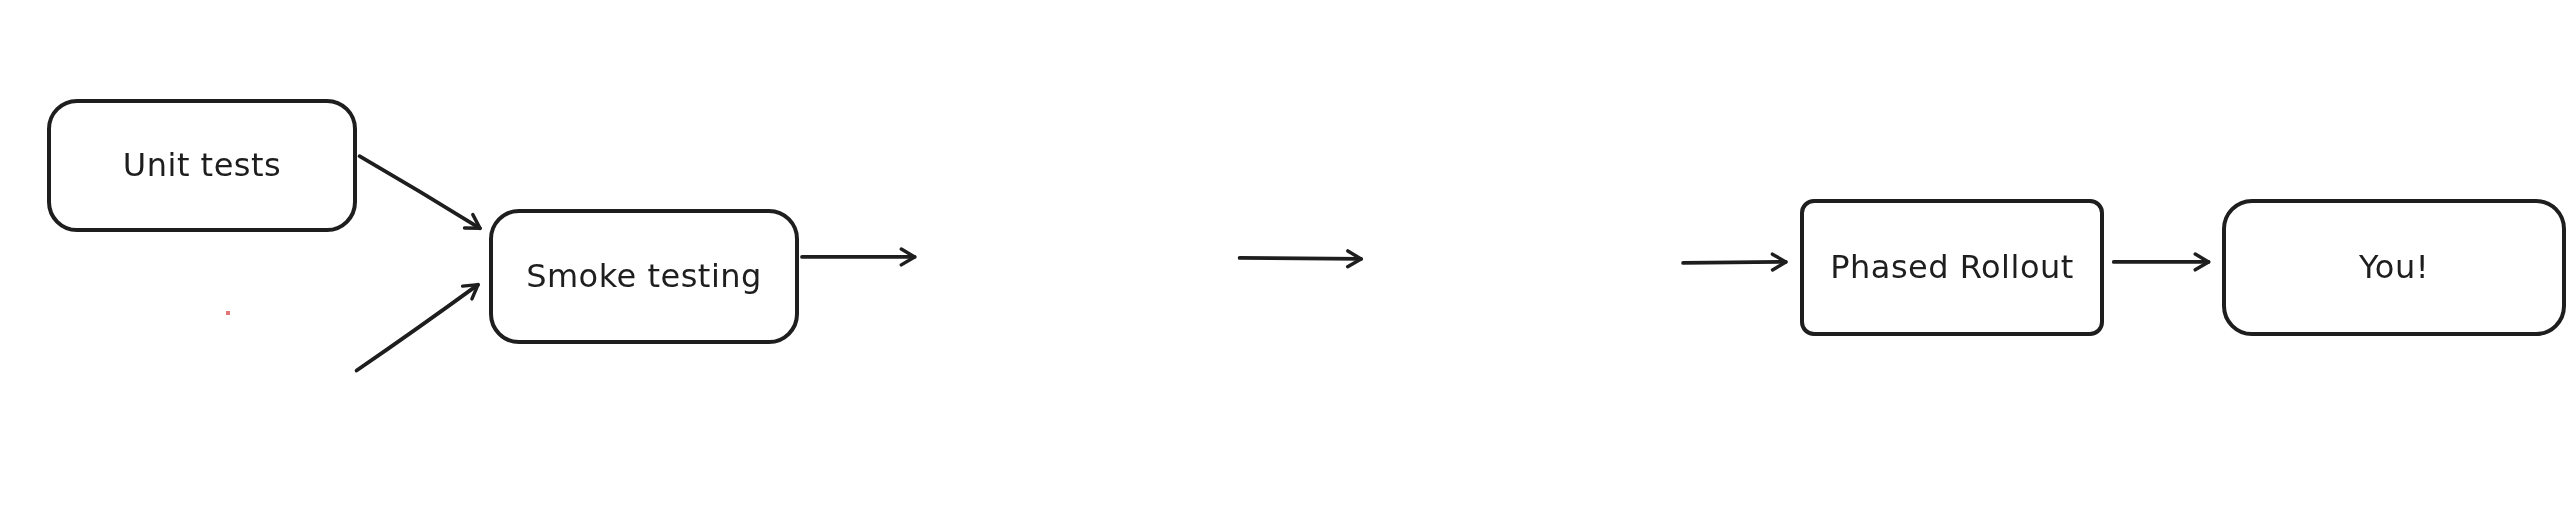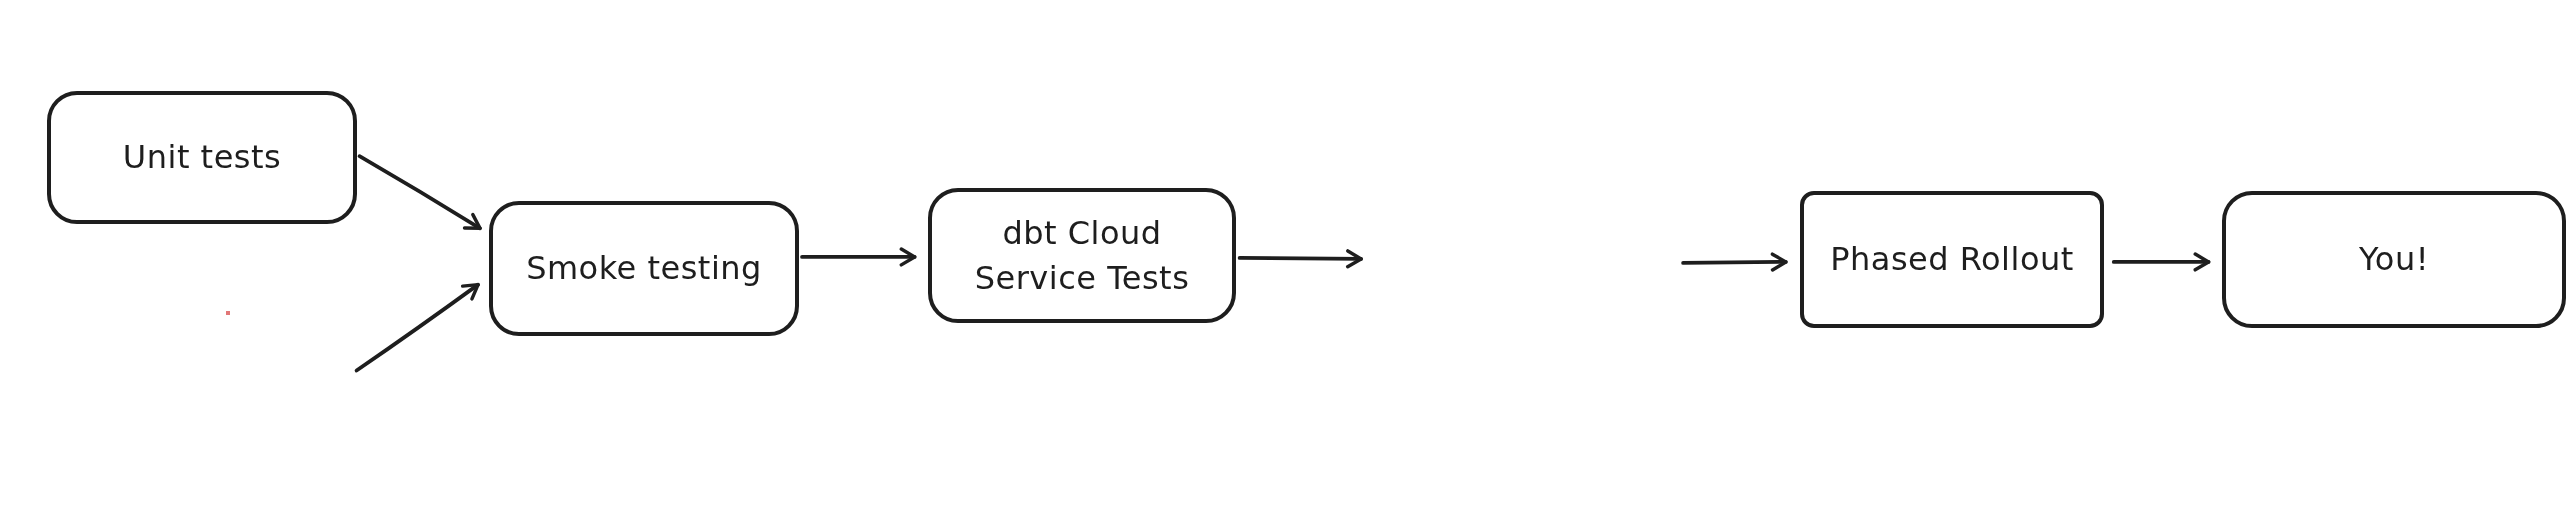--- a/index.html
+++ b/index.html
@@ -31,20 +31,21 @@
     border-radius: 30px;
     display: flex;
     align-items: center;
     justify-content: center;
     color: #1e1e1e;
     font-size: 32px;
     letter-spacing: 0.5px;
     line-height: 1.4;
     text-align: center;
     white-space: pre-line;
+    margin-top: 8px;
   }
   
   #n-unit      { left: 47px;   top: 91px;  width: 310px; height: 133px; }
   #n-func      { left: 47px;   top: 298px; width: 306px; height: 134px; }
   #n-smoke     { left: 489px;  top: 201px; width: 310px; height: 135px; }
   #n-dbt       { left: 928px;  top: 188px; width: 308px; height: 135px; }
   #n-canary    { left: 1371px; top: 191px; width: 308px; height: 136px; }
   #n-phased    { left: 1800px; top: 191px; width: 304px; height: 137px; border-radius: 14px; }
   #n-you       { left: 2222px; top: 191px; width: 344px; height: 137px; }
 
@@ -81,24 +82,20 @@
 
   <div class="node" id="n-unit">
     <span>Unit tests</span>
   </div>
 
 
   <div class="node" id="n-smoke">
     <span>Smoke testing</span>
   </div>
 
-  <div class="node" id="n-dbt">
-    <span>dbt Cloud
-Service Tests</span>
-  </div>
 
 
   <div class="node" id="n-phased">
     <span>Phased Rollout</span>
   </div>
 
   <div class="node" id="n-you">
     <span>You!</span>
   </div>
 

